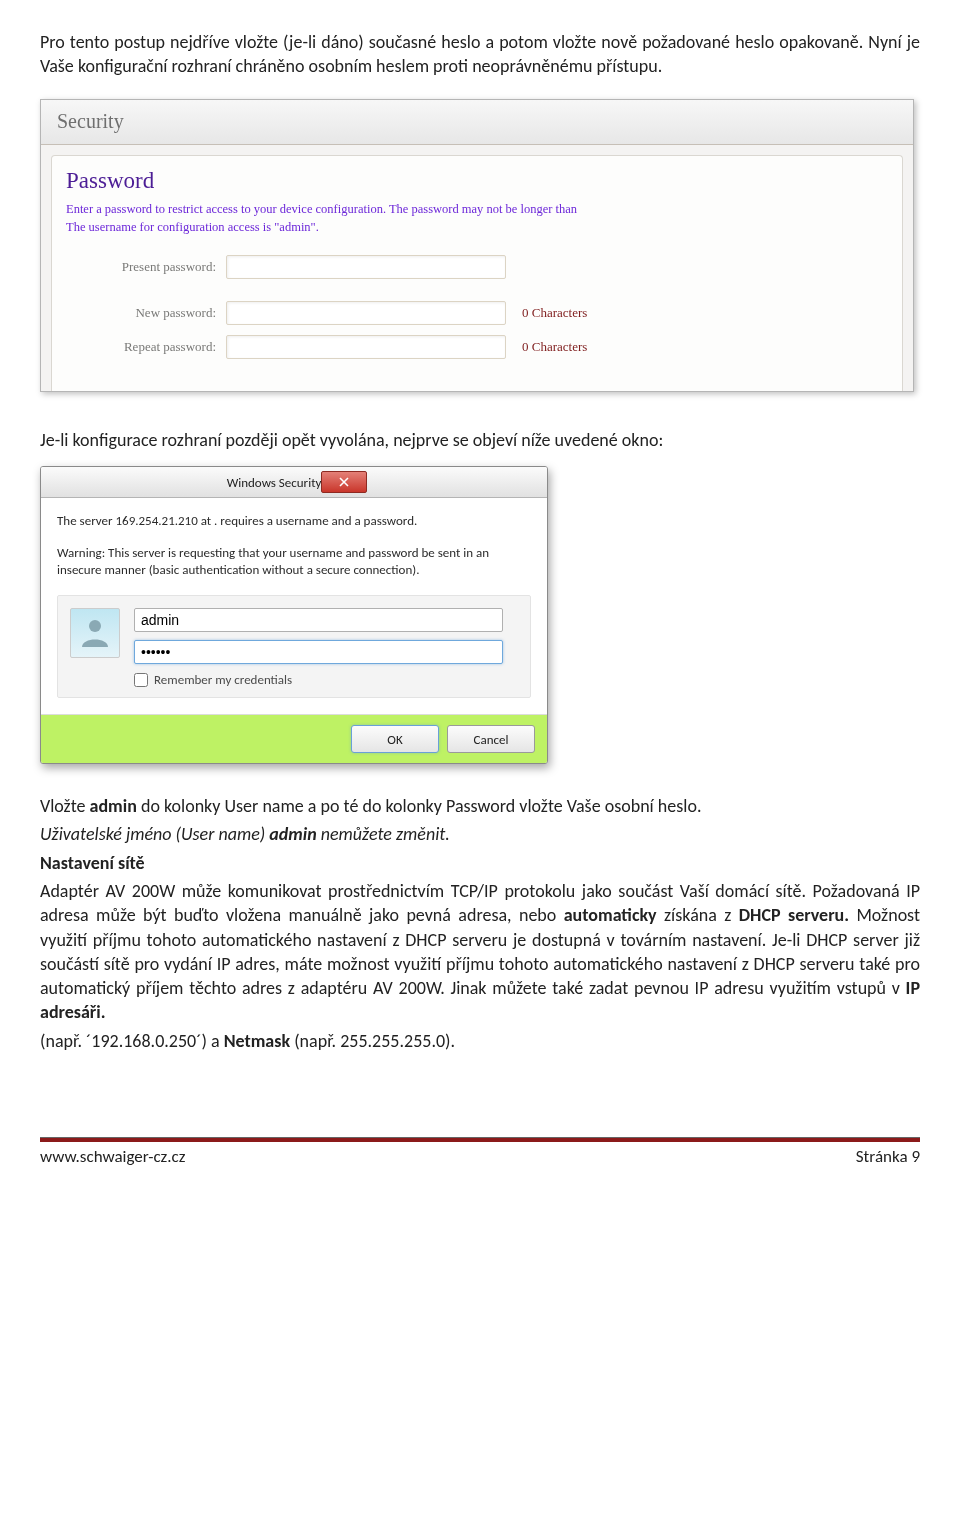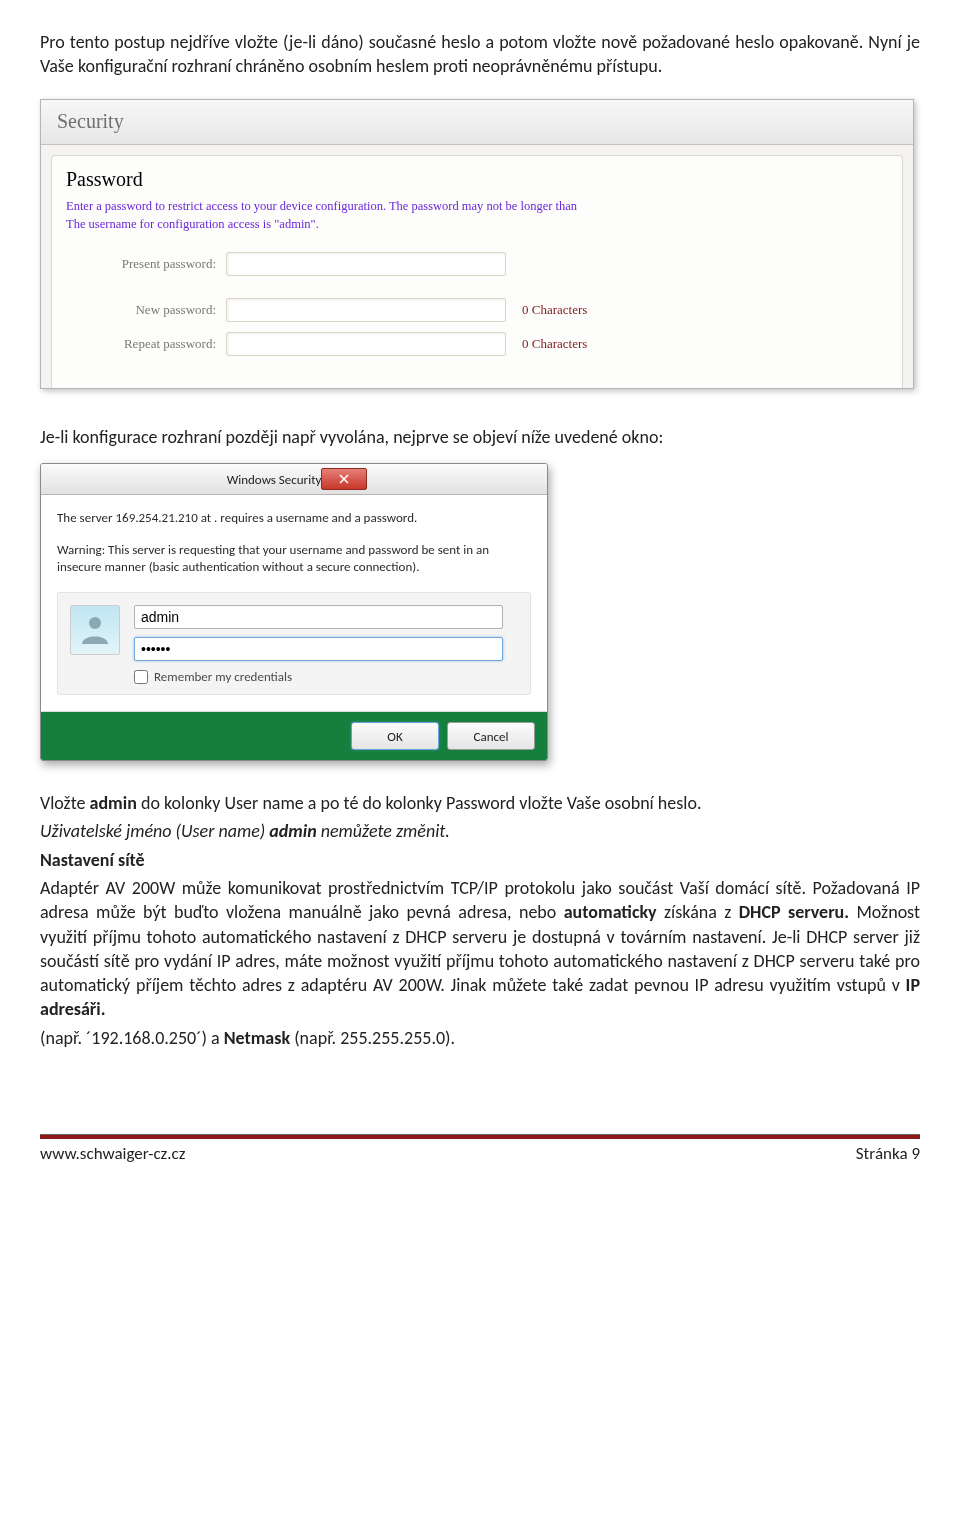--- a/index.html
+++ b/index.html
@@ -48,22 +48,22 @@
   .fig1-inner {
     background: #fdfdfc;
     margin: 10px 10px 0 10px;
     border: 1px solid #dad7d1;
     border-bottom: none;
     border-radius: 4px 4px 0 0;
     padding: 12px 14px 22px 14px;
   }
   .fig1-password-title {
     font-family: Georgia, serif;
-    font-size: 20px;
-    color: #000000;
+    font-size: 23px;
+    color: #4c1d95;
     margin-bottom: 6px;
   }
   .fig1-hint {
     font-family: Georgia, serif;
     font-size: 12.5px;
     color: #6d28d9;
     line-height: 1.5;
     margin-bottom: 18px;
   }
   .fig1-row {
@@ -181,21 +181,21 @@
     color:#4b4b4b;
     margin-top:2px;
   }
   .fig2-remember input[type="checkbox"]{
     width:14px;
     height:14px;
     margin:0 6px 0 0;
   }
   .fig2-footer {
     border-top: 1px solid #dcdcdc;
-    background: #15803d;
+    background: #bef264;
     padding: 10px 12px;
     display:flex;
     justify-content:flex-end;
     gap:8px;
   }
   .fig2-btn {
     width: 86px;
     height: 26px;
     border: 1px solid #9a9a9a;
     border-radius: 3px;
@@ -266,21 +266,21 @@
         <div class="count">0 Characters</div>
       </div>
       <div class="fig1-row">
         <div class="label">Repeat password:</div>
         <input type="password" style="">
         <div class="count">0 Characters</div>
       </div>
     </div>
   </div>
 
-  <p class="paragraph mid-para">Je-li konfigurace rozhraní později např vyvolána, nejprve se objeví níže uvedené okno:</p>
+  <p class="paragraph mid-para">Je-li konfigurace rozhraní později opět vyvolána, nejprve se objeví níže uvedené okno:</p>
 
   <div class="fig2">
     <div class="fig2-titlebar">
       <span>Windows Security</span>
       <div class="fig2-close">
         <span>
           <svg viewBox="0 0 10 10">
               <path d="M1 1 L9 9 M9 1 L1 9" stroke="#fff" stroke-width="1.6"></path>
             </svg>
         </span>

